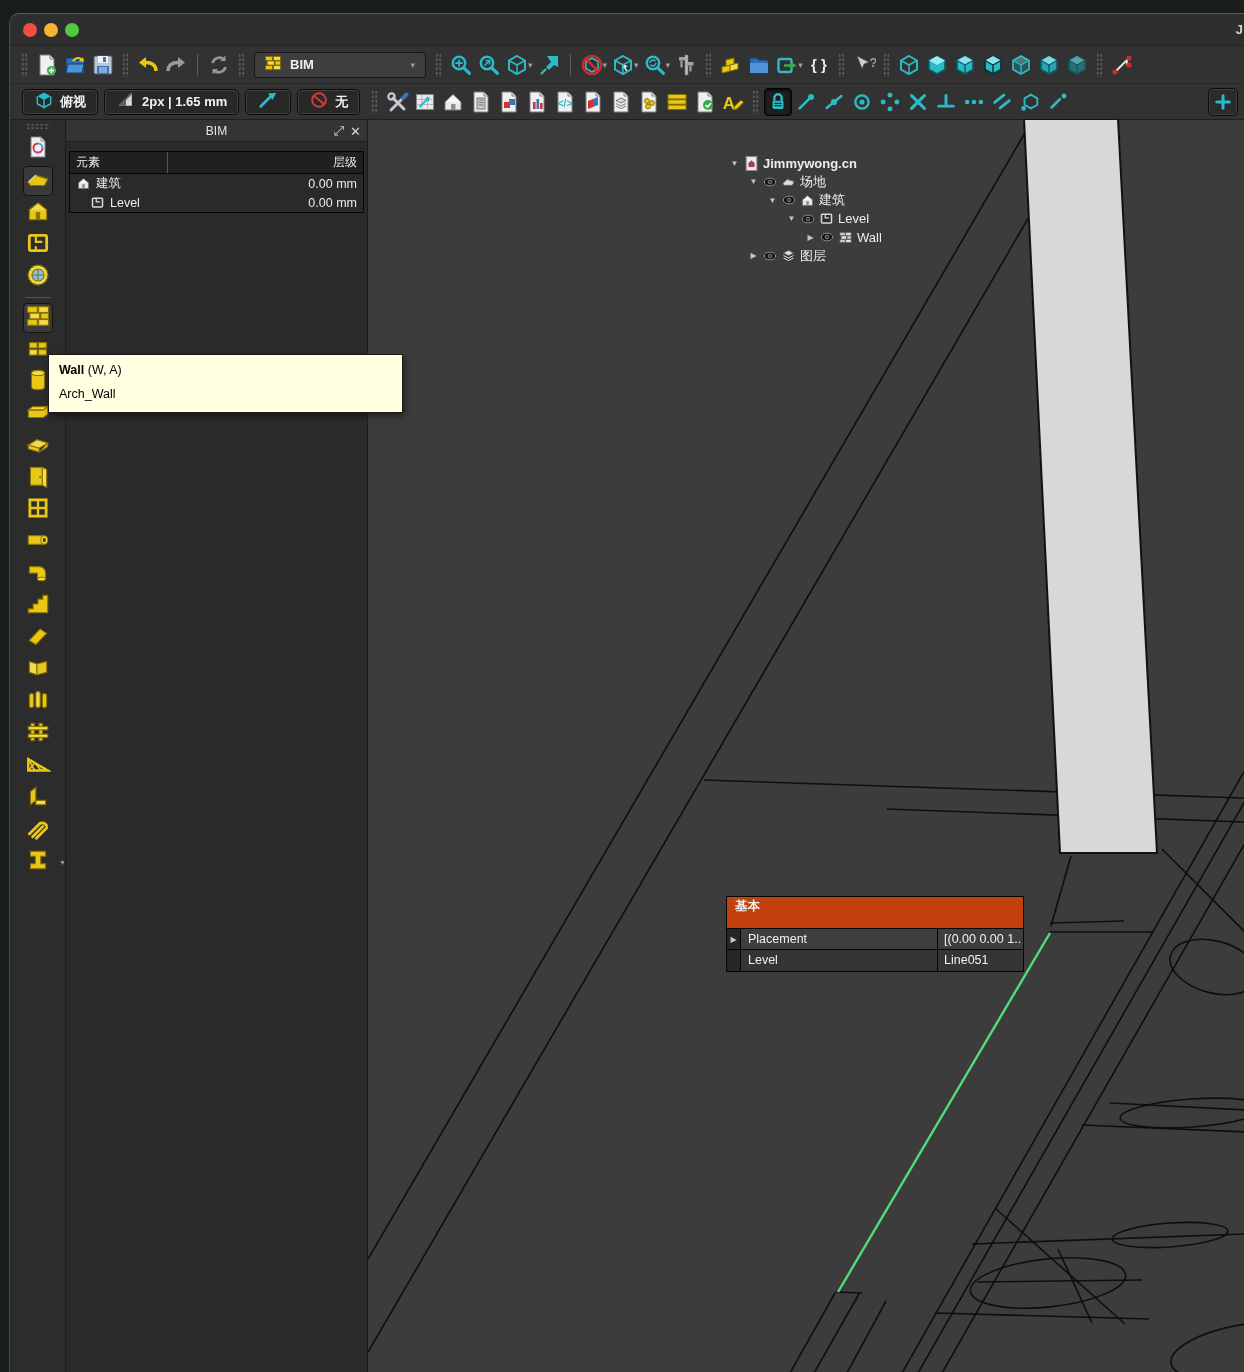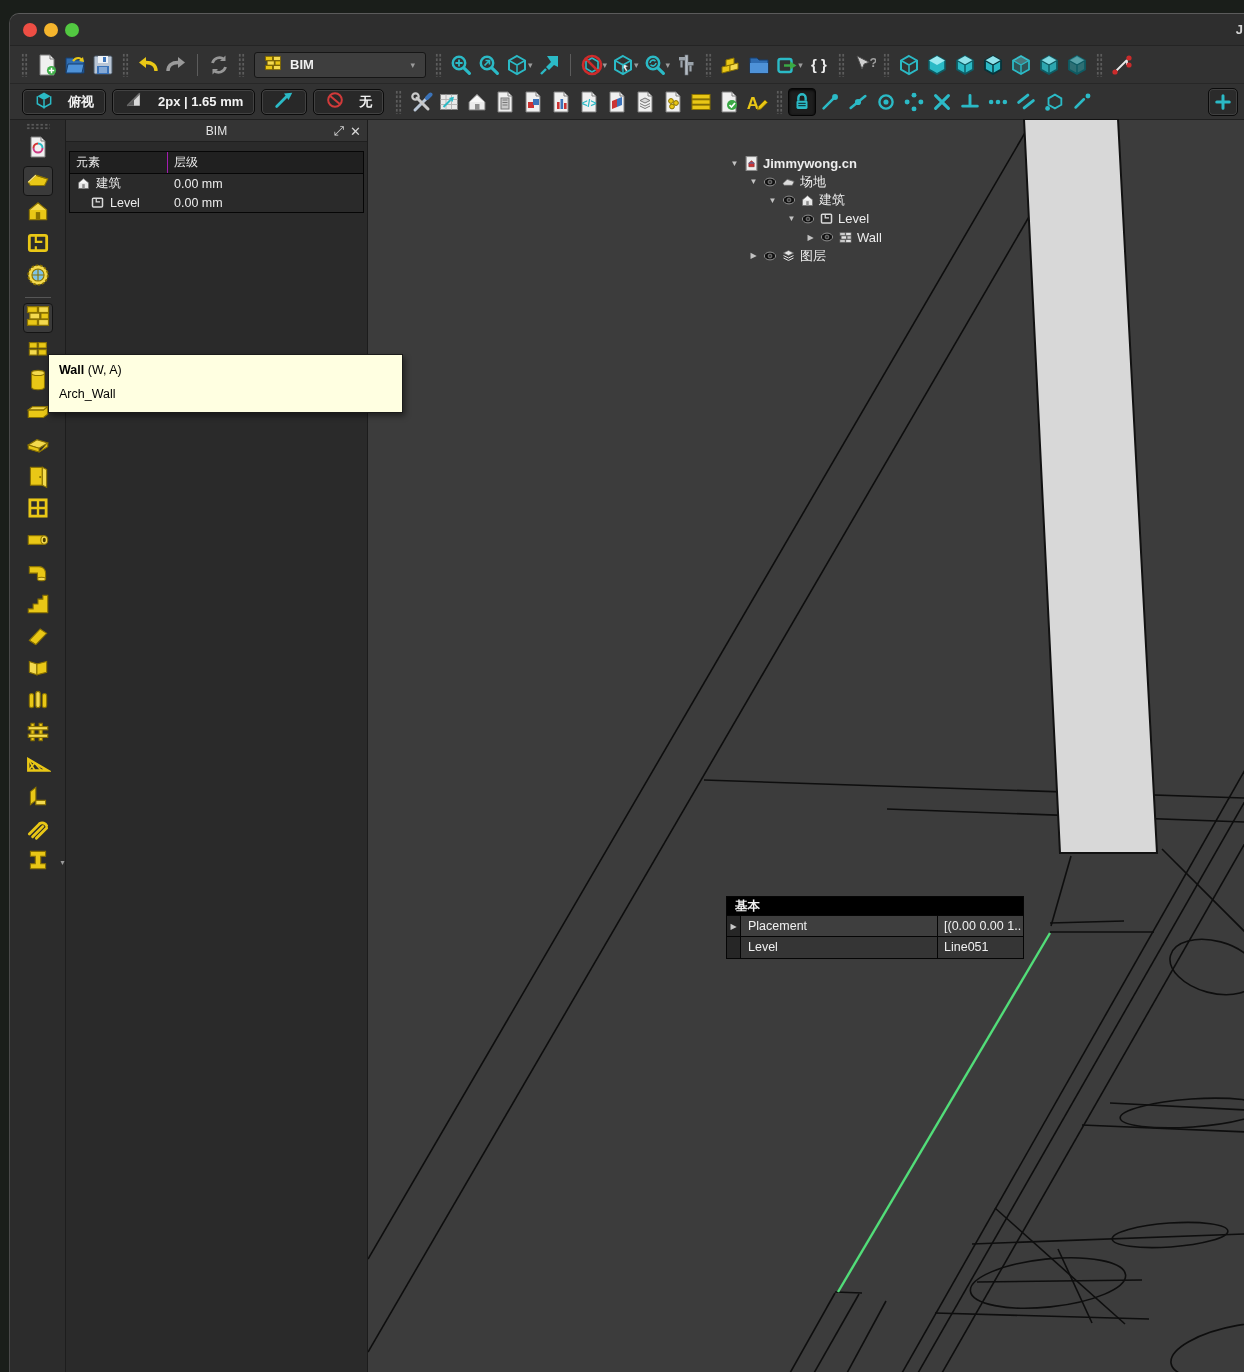--- a/index.html
+++ b/index.html
@@ -19,21 +19,21 @@
   #toolbar-second { height:36px; border-bottom:1px solid #1f1f1f; padding-left:12px; }
   .tbi { width:28px; height:28px; display:flex; align-items:center; justify-content:center; flex:0 0 auto; border-radius:4px; }
   .tbi svg { display:block; }
   .caret { color:#9b9b9b; font-size:9px; margin:0 2px 0 -3px; flex:0 0 auto; }
   .grip { width:7px; height:24px; margin:0 5px; flex:0 0 auto;
     background-image:radial-gradient(#5d5d5d 1px, transparent 1.3px); background-size:3.5px 4.5px; }
   .vsep { width:1px; height:22px; background:#5c5c5c; margin:0 7px; flex:0 0 auto; }
   #wb-select { display:flex; align-items:center; gap:7px; width:172px; height:26px; margin:0 4px;
     background:#3e3e3e; border:1px solid #161616; border-radius:3px; padding:0 8px; flex:0 0 auto; }
   #wb-select .lbl { color:#f0f0f0; font-size:13px; font-weight:700; flex:1; }
-  .tb-btn { height:26px; display:inline-flex; align-items:center; justify-content:center; gap:14px; padding:0 11px;
+  .tb-btn { height:26px; display:inline-flex; align-items:center; justify-content:center; gap:6px; padding:0 11px;
     margin-right:6px; background:#282828; border:1px solid #0b0b0b; box-shadow:inset 0 0 0 1px #424242;
     border-radius:5px; color:#f3f3f3; font-weight:700; font-size:13px; white-space:nowrap; flex:0 0 auto; }
   .snap.pressed { background:#1e1e1e; border:1px solid #050505; box-shadow:inset 0 1px 3px #000; }
   #plus-btn { margin-left:auto; margin-right:6px; width:30px; height:28px; background:#2b2b2b;
     border:1px solid #0b0b0b; box-shadow:inset 0 0 0 1px #404040; border-radius:5px;
     display:flex; align-items:center; justify-content:center; flex:0 0 auto; }
   
   #main { position:absolute; left:0; top:106px; right:0; bottom:0; display:flex; }
   #dock { width:56px; background:#2c2c2c; border-right:1px solid #1d1d1d; padding-top:3px;
     display:flex; flex-direction:column; align-items:center; }
@@ -45,42 +45,42 @@
   .dksep { width:26px; height:1px; background:#565656; margin:4px 0; }
   #left-panel { width:302px; background:#2a2a2a; border-right:1px solid #1c1c1c; position:relative; }
   #panel-header { height:22px; display:flex; align-items:center; justify-content:center; position:relative;
     background:#343434; border-bottom:1px solid #1f1f1f; color:#e4e4e4; font-size:12px; }
   #panel-header .pbtns { position:absolute; right:6px; top:0; height:22px; display:flex; align-items:center; gap:6px; color:#d8d8d8; }
   #panel-header .pbtns span { font-size:13px; cursor:default; }
   #bim-table { margin:9px 3px 0 3px; border:1px solid #060606; font-size:12.5px; color:#ececec; }
   #bim-table .hrow { display:flex; background:#202020; border-bottom:1px solid #060606; font-size:12px; }
   #bim-table .hrow div { padding:2px 6px; }
   #bim-table .c1 { width:98px; border-right:1px solid #a21caf; }
-  #bim-table .c2 { flex:1; }
+  #bim-table .c2 { flex:1;text-align:right; }
   #bim-table .brow { display:flex; align-items:center; height:19px; }
   #bim-table .brow .c1 { display:flex; align-items:center; gap:5px; height:19px; border-right:1px solid transparent; padding:0 6px; }
   #viewport { flex:1; position:relative; background:#3c3c3c; }
   #scene { position:absolute; left:0; top:-1px; }
   
   #tree { position:absolute; left:361px; top:34px; z-index:5; }
   .trow { display:flex; align-items:center; height:18.5px; color:#ededed; font-size:13px; gap:4px; white-space:nowrap; }
   .trow.bold { font-weight:700; }
   .exp { width:11px; font-size:8px; color:#c3c3c3; text-align:center; flex:0 0 auto; }
   .teye svg, .tico svg { display:block; }
   
   #tooltip { position:absolute; left:38px; top:340px; width:355px; z-index:30; background:#ffffe1;
     border:1px solid #1b1b1b; color:#000; font-size:12.5px; line-height:1.3; padding:7px 10px 9px 10px;
     box-shadow:2px 3px 6px rgba(0,0,0,.45); }
   #tooltip .tt-title { font-weight:700; }
   #tooltip .tt-body { margin-top:8px; }
   #tooltip .tt-cmd { margin-top:8px; }
   
   #props { position:absolute; left:358px; top:776px; width:298px; z-index:6; border:1px solid #050505;
     font-size:12.5px; color:#f0f0f0; background:#303030; }
-  #props .phead { height:19px; line-height:19px; padding-left:8px; font-weight:700; background:#000000; border-bottom:1px solid #050505; }
+  #props .phead { height:32px; line-height:19px; padding-left:8px; font-weight:700; background:#c2410c; border-bottom:1px solid #050505; }
   #props .prow { display:flex; height:21px; line-height:21px; border-bottom:1px solid #050505; }
   #props .prow:last-child { border-bottom:none; }
   #props .prow .gut { width:14px; background:#262626; color:#c9c9c9; font-size:8px; text-align:center; border-right:1px solid #050505; }
   #props .prow .pname { width:197px; padding-left:7px; border-right:1px solid #050505; }
   #props .prow .pval { flex:1; padding-left:6px; overflow:hidden; white-space:nowrap; }
   #props .prow.r0 { background:#3e3e3e; } #props .prow.r1 { background:#353535; }
 </style>
 </head>
 <body>
 

